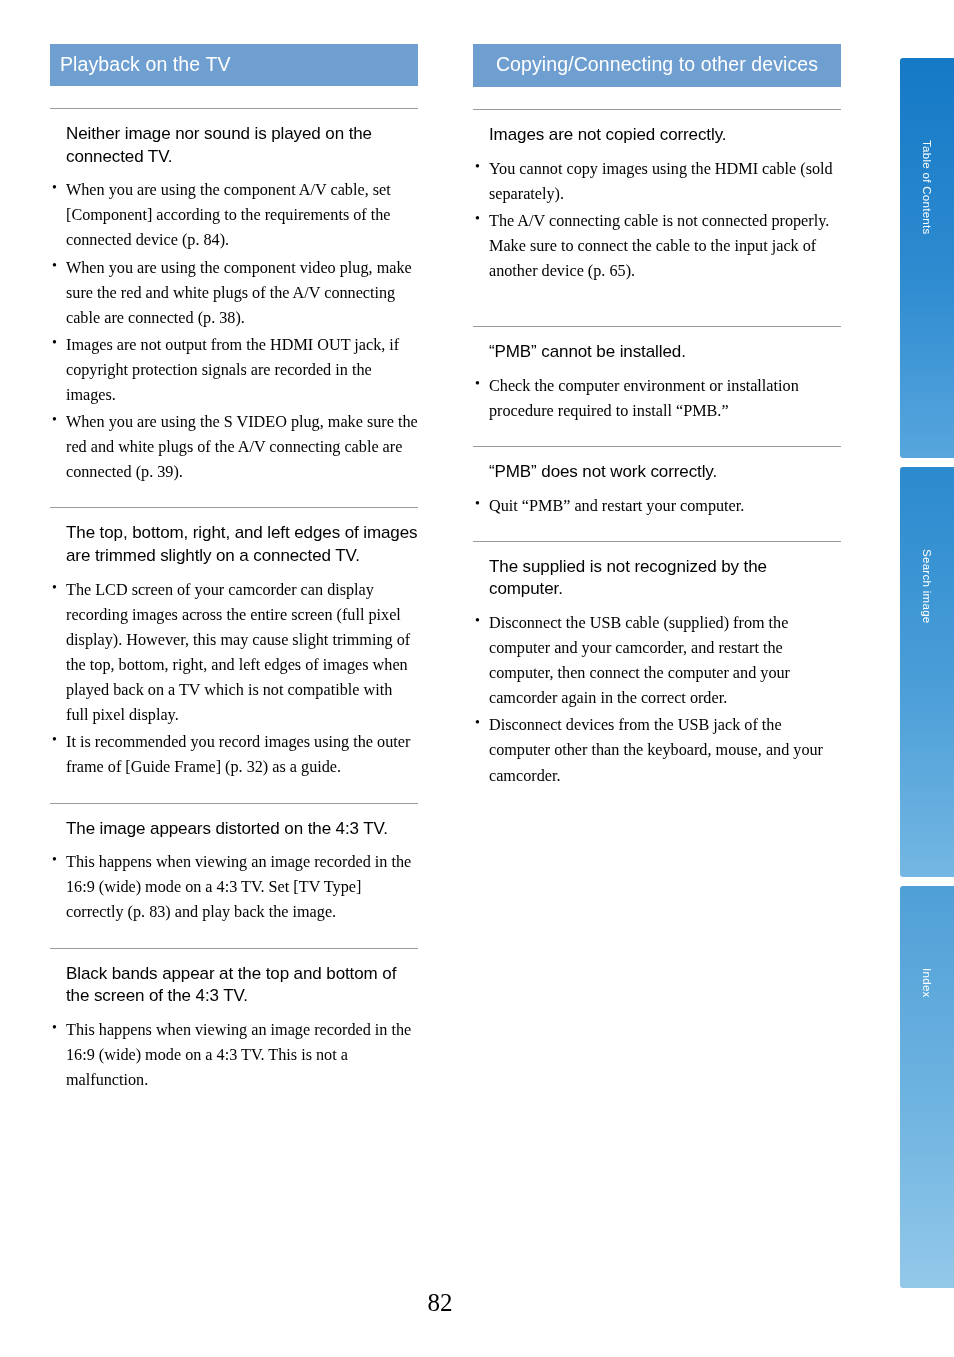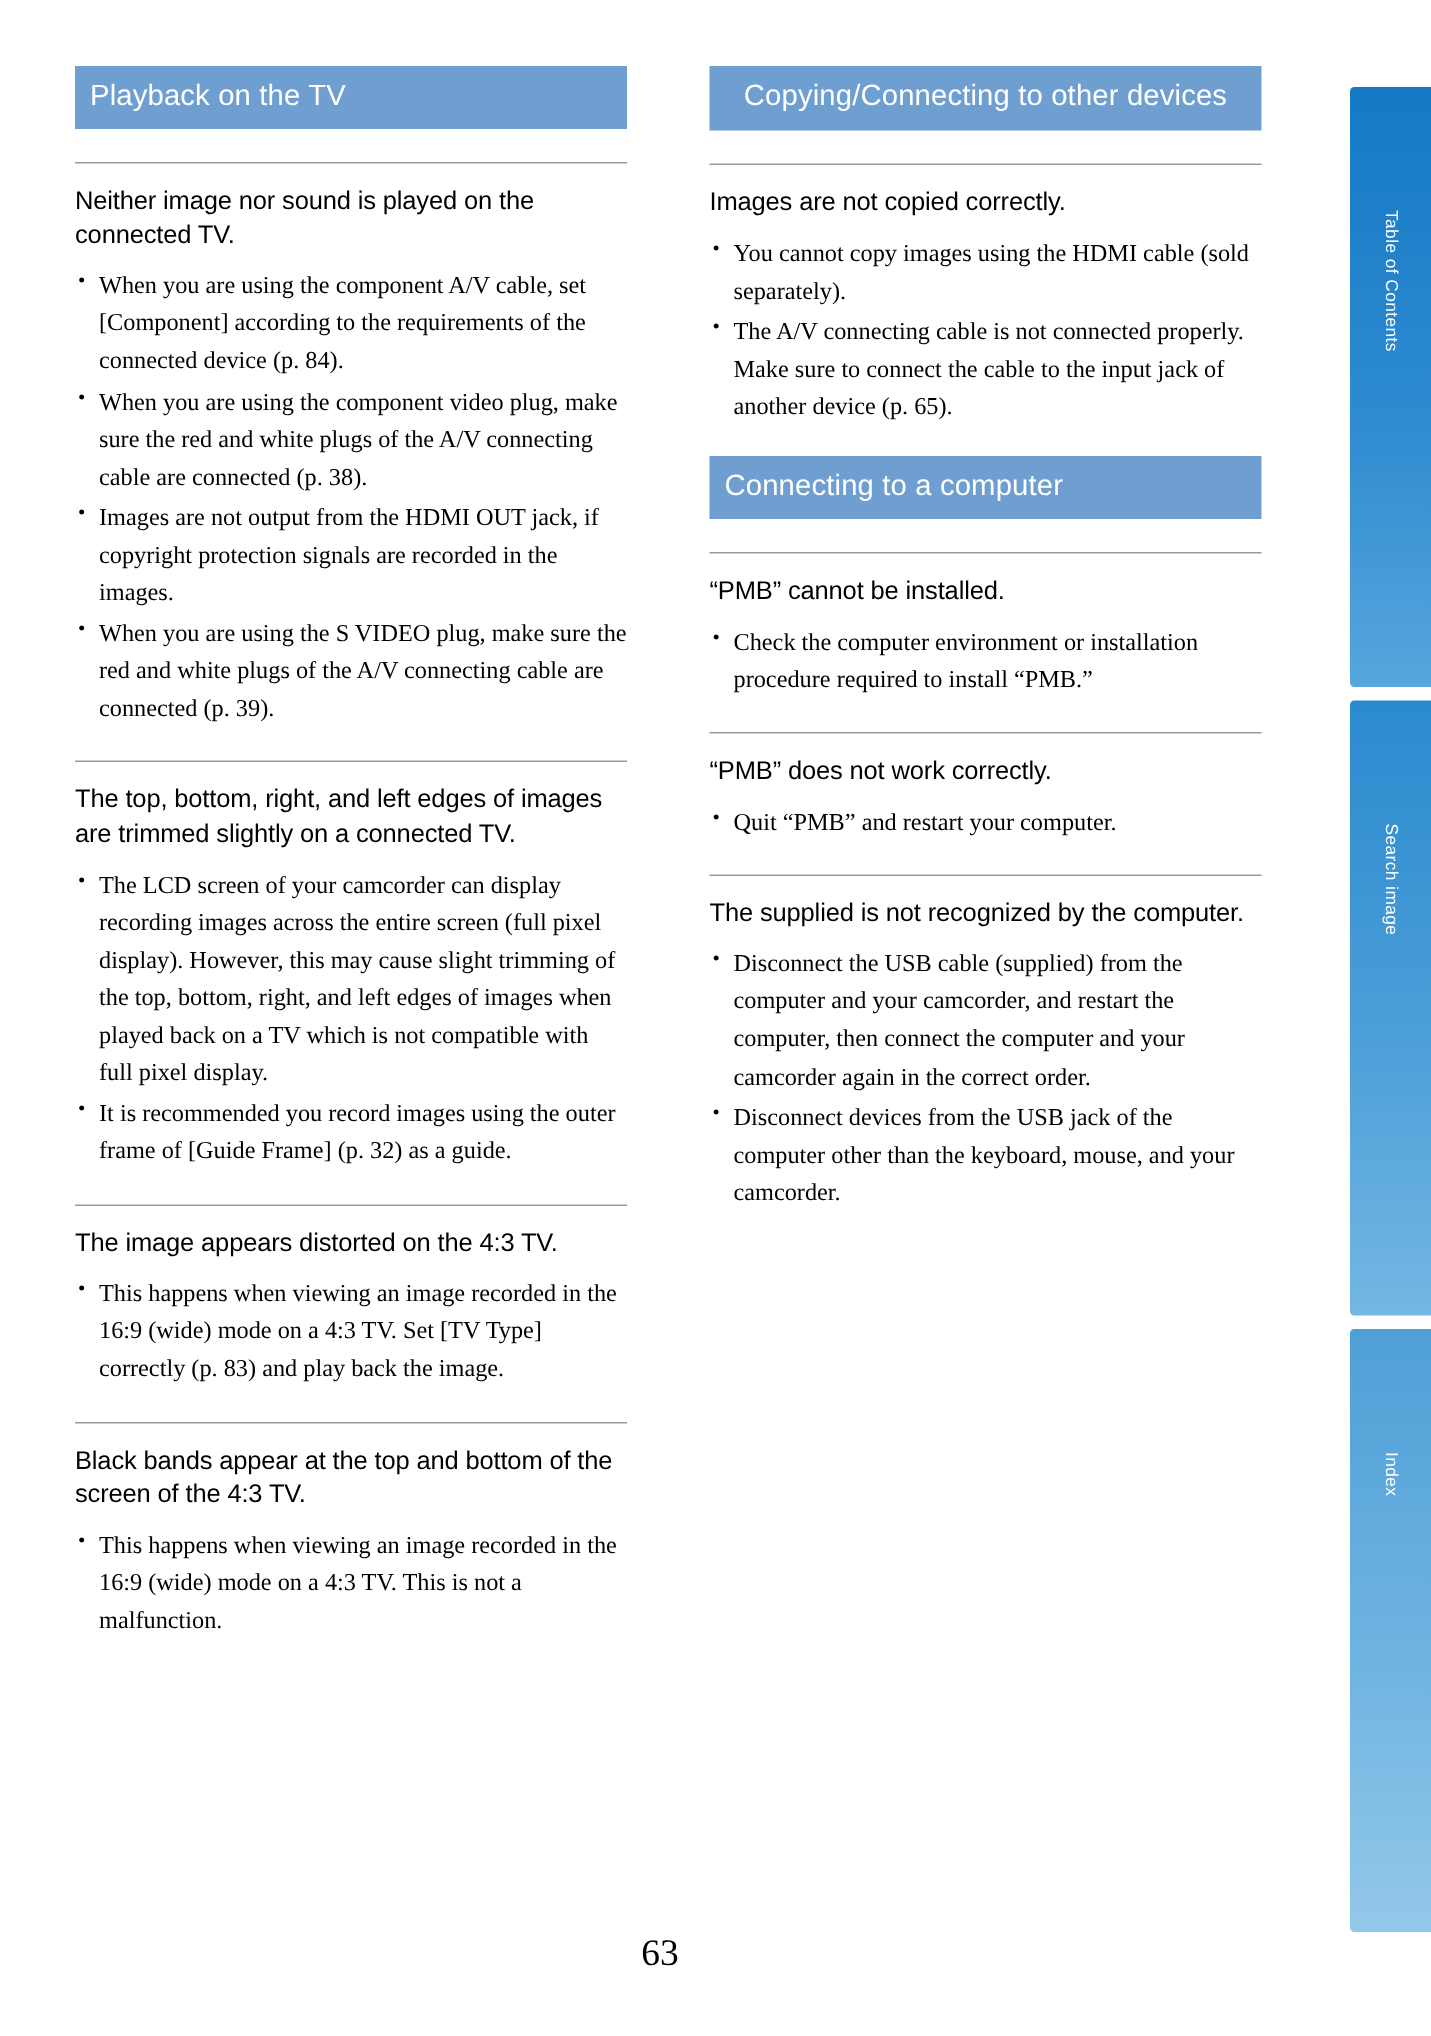--- a/index.html
+++ b/index.html
@@ -91,21 +91,21 @@
     border-top: 1px solid #9a9a9a;
     margin: 22px 0 0 0;
     height: 0;
   }
 
   h3.q {
     font-family: "Liberation Sans", sans-serif;
     font-size: 17px;
     font-weight: 400;
     line-height: 1.33;
-    margin: 14px 0 10px 0;
+    margin: 14px 0 10px 16px;
     letter-spacing: -0.1px;
   }
 
   ul.bullets {
     margin: 0;
     padding: 0;
     list-style: none;
     font-family: "Liberation Serif", serif;
     font-size: 16.2px;
     line-height: 1.55;
@@ -193,21 +193,20 @@
     <div class="rule"></div>
 
     <h3 class="q">Images are not copied correctly.</h3>
     <ul class="bullets">
       <li>You cannot copy images using the HDMI cable (sold separately).</li>
       <li>The A/V connecting cable is not connected properly. Make sure to connect the cable to the input jack of another device (p. 65).</li>
     </ul>
 
     <div style="height:18px"></div>
 
-    <div class="section-head">Connecting to a computer</div>
 
     <div class="rule"></div>
 
     <h3 class="q">“PMB” cannot be installed.</h3>
     <ul class="bullets">
       <li>Check the computer environment or installation procedure required to install “PMB.”</li>
     </ul>
 
     <div class="rule"></div>
 
@@ -220,21 +219,21 @@
 
     <h3 class="q">The supplied is not recognized by the computer.</h3>
     <ul class="bullets">
       <li>Disconnect the USB cable (supplied) from the computer and your camcorder, and restart the computer, then connect the computer and your camcorder again in the correct order.</li>
       <li>Disconnect devices from the USB jack of the computer other than the keyboard, mouse, and your camcorder.</li>
     </ul>
 
   </div>
 
   <div class="footer">
-    <div class="pageno">63</div>
+    <div class="pageno">82</div>
   </div>
 
 </div>
 
 <div class="side-tabs">
   <div class="side-tab tab-toc">
     <span>Table of Contents</span>
   </div>
   <div class="side-tab tab-search">
     <span>Search image</span>

